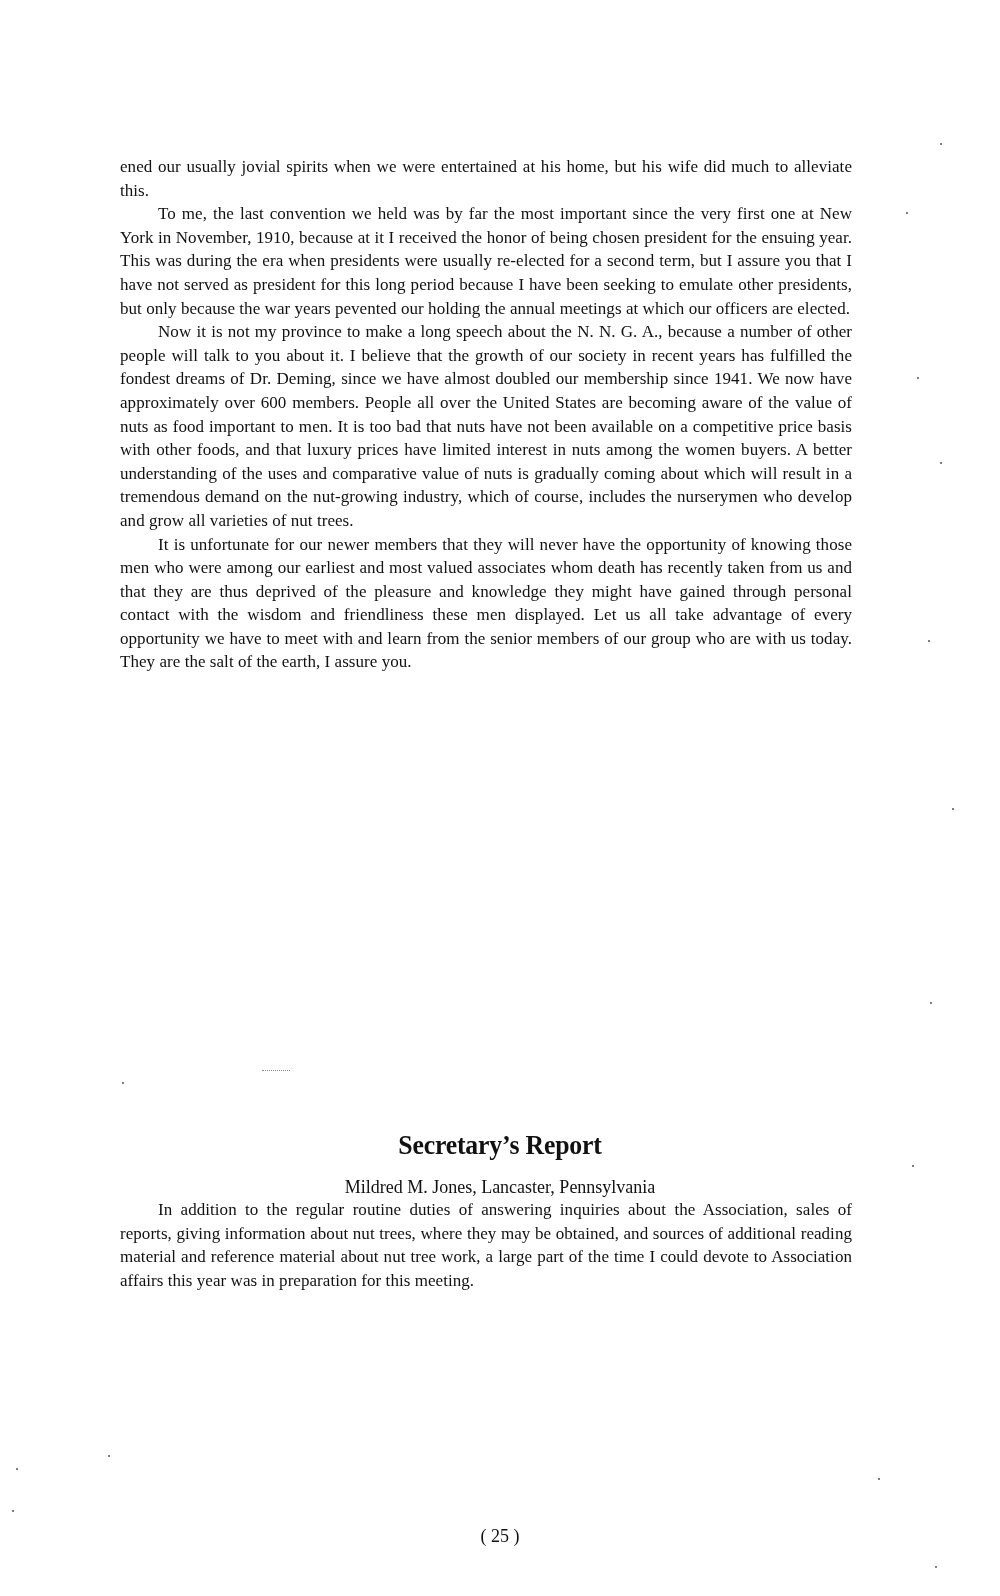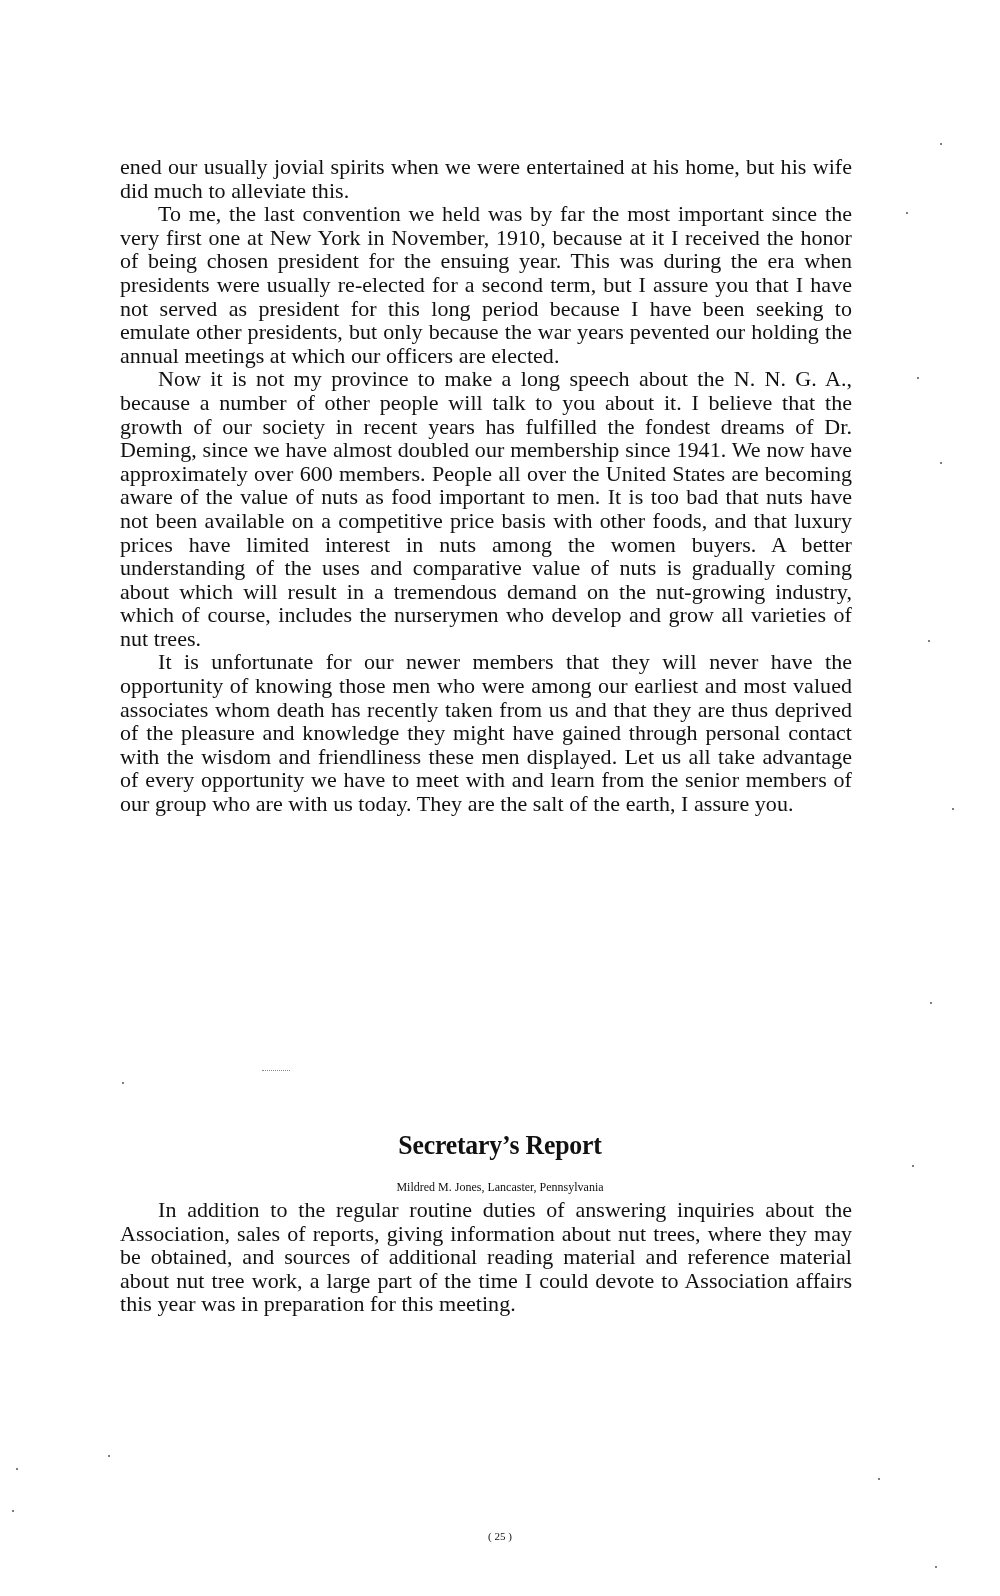--- a/index.html
+++ b/index.html
@@ -22,21 +22,21 @@
       width: 1000px;
       height: 1596px;
       background: #ffffff;
     }
     .column {
       position: absolute;
       left: 120px;
       width: 732px;
     }
     .body-text {
-      font-size: 22px;
+      font-size: 17px;
       line-height: 23.6px;
       text-align: justify;
       letter-spacing: 0.05px;
     }
     .body-text p {
       margin: 0;
       text-indent: 38px;
     }
     .body-text p.no-indent {
       text-indent: 0;
@@ -65,33 +65,33 @@
       letter-spacing: -0.2px;
       transform: scaleX(0.92);
       transform-origin: 50% 50%;
     }
     .byline {
       position: absolute;
       left: 0;
       width: 1000px;
       top: 1176px;
       text-align: center;
-      font-size: 12px;
+      font-size: 18px;
       line-height: 22px;
     }
     #part2 {
       top: 1198px;
     }
     .page-number {
       position: absolute;
       left: 0;
       width: 1000px;
       top: 1528px;
       text-align: center;
-      font-size: 11px;
+      font-size: 18px;
       line-height: 16px;
     }
     .speck {
       position: absolute;
       width: 2px;
       height: 2px;
       background: #555;
       border-radius: 1px;
     }
   </style>

